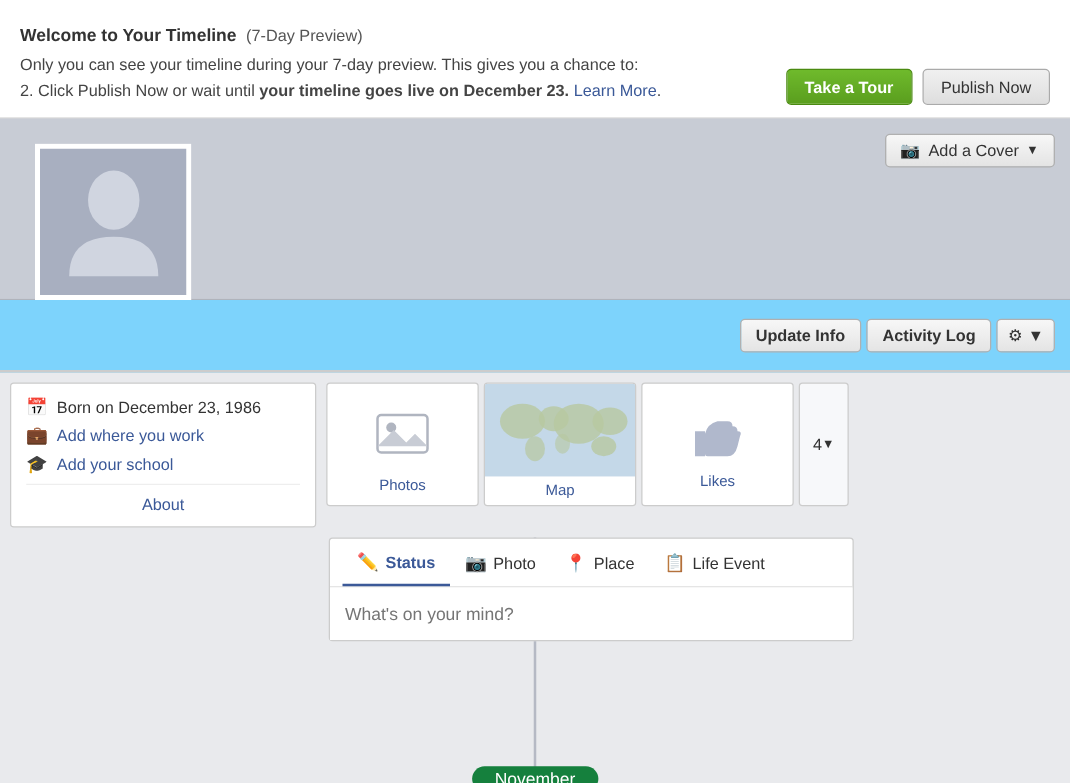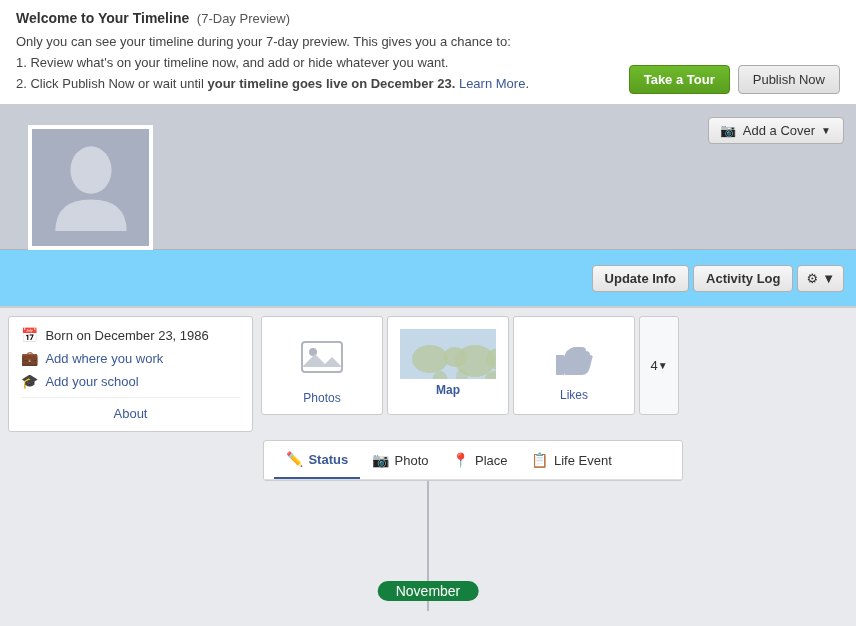--- a/index.html
+++ b/index.html
@@ -340,21 +340,20 @@
 <div id="page-wrapper">
 
   <div id="notification-bar">
     <div id="notification-content">
       <div>
         <span id="notification-title">Welcome to Your Timeline</span>
         <span id="notification-preview">(7-Day Preview)</span>
       </div>
       <div id="notification-body">
         <div>Only you can see your timeline during your 7-day preview. This gives you a chance to:</div>
-        <div>1. Review what's on your timeline now, and add or hide whatever you want.</div>
         <div>
           <span>2. Click Publish Now or wait until </span><span class="highlight">your timeline goes live on December 23.</span> <a href="#">Learn More</a><span>.</span>
         </div>
       </div>
     </div>
     <div id="notification-actions">
       <button class="btn-tour">Take a Tour</button>
       <button class="btn-publish">Publish Now</button>
     </div>
   </div>
@@ -411,21 +410,21 @@
         <div class="mini-section-icon">
           <svg width="50" height="50" viewBox="0 0 50 50" xmlns="http://www.w3.org/2000/svg">
             <rect x="5" y="10" width="40" height="30" rx="3" fill="none" stroke="#b0b5c0" stroke-width="2"></rect>
             <circle cx="16" cy="20" r="4" fill="#b0b5c0"></circle>
             <path d="M5,35 L18,22 L28,32 L35,25 L45,35 Z" fill="#c8ccd5"></path>
           </svg>
         </div>
         <span class="mini-section-label">Photos</span>
       </div>
 
-      <div class="mini-section" style="overflow:hidden; padding:12px; justify-content:flex-end;font-weight:bold;">
+      <div class="mini-section" style="overflow:hidden; padding:0; justify-content:flex-end;">
         <div class="map-thumb">
 
           <svg width="122" height="75" viewBox="0 0 122 75" xmlns="http://www.w3.org/2000/svg" style="display:block;">
             <rect width="122" height="75" fill="#c4d8e8"></rect>
 
             <ellipse cx="30" cy="30" rx="18" ry="14" fill="#b8c8a0" opacity="0.8"></ellipse>
             <ellipse cx="55" cy="28" rx="12" ry="10" fill="#b8c8a0" opacity="0.8"></ellipse>
             <ellipse cx="75" cy="32" rx="20" ry="16" fill="#b8c8a0" opacity="0.8"></ellipse>
             <ellipse cx="100" cy="30" rx="14" ry="11" fill="#b8c8a0" opacity="0.8"></ellipse>
             <ellipse cx="95" cy="50" rx="10" ry="8" fill="#b8c8a0" opacity="0.8"></ellipse>
@@ -474,20 +473,21 @@
             </div>
             <div class="post-tab">
               <span class="post-tab-icon">📍</span>
               <span>Place</span>
             </div>
             <div class="post-tab">
               <span class="post-tab-icon">📋</span>
               <span>Life Event</span>
             </div>
           </div>
+          <input type="text" id="post-input" style="width: 100%; border: none; padding: 10px 12px; font-size: 14px; color: rgb(153, 153, 153); outline: none; font-family: Arial, sans-serif;" placeholder="What's on your mind?">
         </div>
       </div>
     </div>
 
     <div id="bottom-area" style="display:flex; flex-direction:column; align-items:center; margin-top:0; width:100%; height:130px; position:relative;">
       <div style="position:absolute; left:50%; top:0; bottom:0; width:2px; background:#b5b9c4; transform:translateX(-50%); z-index:0;"></div>
       <div style="position:absolute; bottom:10px; left:50%; transform:translateX(-50%); z-index:1;">
         <div id="month-badge">November</div>
       </div>
     </div>

